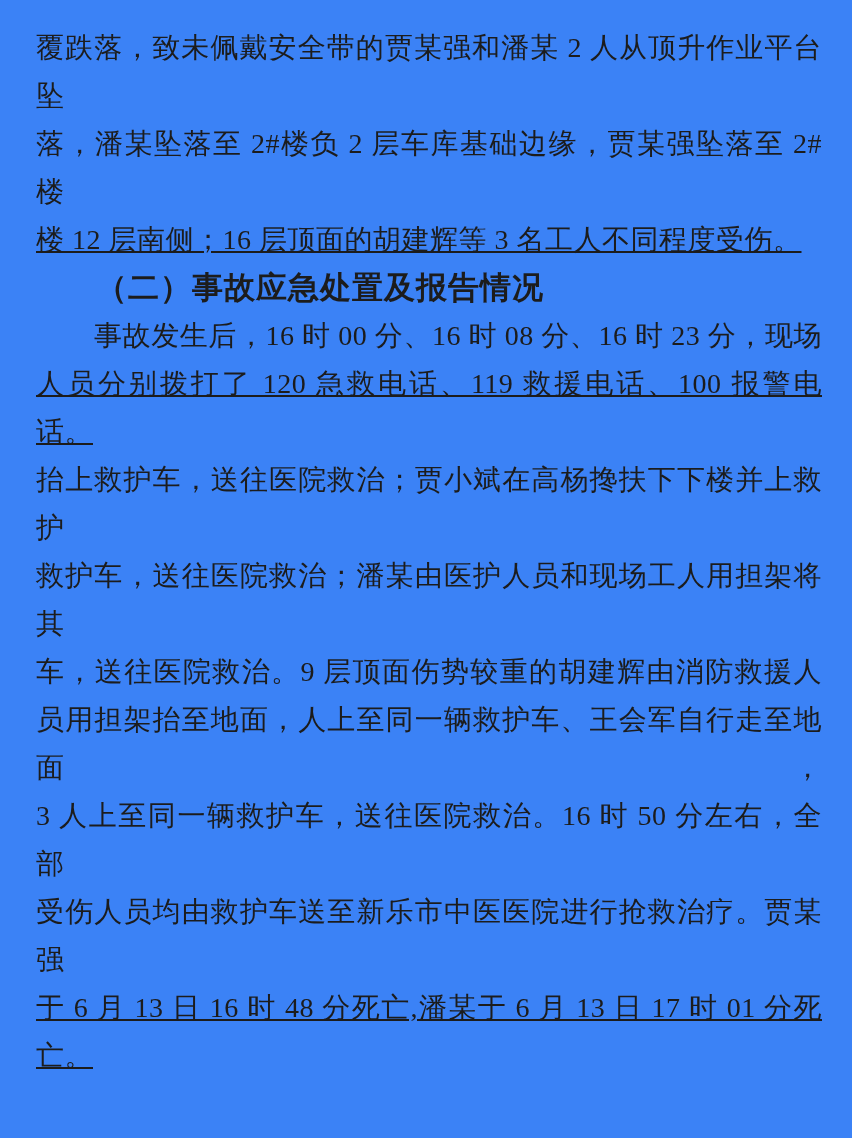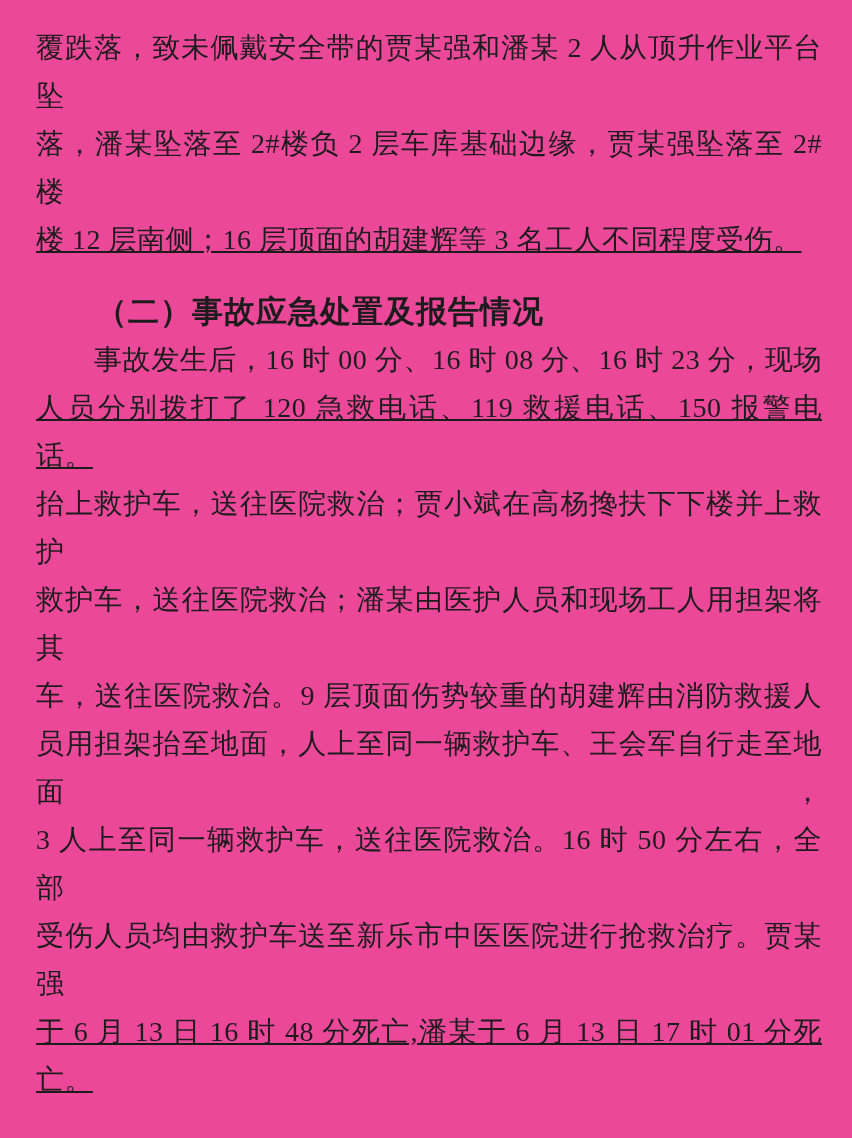--- a/index.html
+++ b/index.html
@@ -5,21 +5,21 @@
   html, body {
     margin: 0;
     padding: 0;
     background: #ffffff;
   }
   .page {
     position: relative;
     box-sizing: border-box;
     width: 852px;
     height: 1138px;
-    background: #ec4899;
+    background: #3b82f6;
     padding: 24px 30px 0 36px;
     overflow: hidden;
     font-family: "Liberation Serif", serif;
     color: #1c1c1c;
   }
   .doc-body {
     width: 100%;
   }
   .para {
     margin: 0;
@@ -40,37 +40,36 @@
   .ln.indent {
     text-indent: 58px;
   }
   .heading-serif {
     font-family: "Liberation Serif", serif;
     font-weight: 700;
     font-size: 31px;
     line-height: 48px;
     text-indent: 60px;
     letter-spacing: 1px;
-    margin-top: 24px;
   }
 </style>
 </head>
 <body>
 
 <div class="page">
   <div class="doc-body" id="doc-body">
       <div class="para">
         <div class="ln">覆跌落，致未佩戴安全带的贾某强和潘某 2 人从顶升作业平台坠</div>
         <div class="ln">落，潘某坠落至 2#楼负 2 层车库基础边缘，贾某强坠落至 2#楼</div>
         <div class="ln para-last">楼 12 层南侧；16 层顶面的胡建辉等 3 名工人不同程度受伤。</div>
       </div>
       <div class="heading-serif">（二）事故应急处置及报告情况</div>
       <div class="para">
         <div class="ln indent">事故发生后，16 时 00 分、16 时 08 分、16 时 23 分，现场</div>
-        <div class="ln para-last">人员分别拨打了 120 急救电话、119 救援电话、150 报警电话。</div>
+        <div class="ln para-last">人员分别拨打了 120 急救电话、119 救援电话、100 报警电话。</div>
       </div>
       <div class="para">
         <div class="ln">抬上救护车，送往医院救治；贾小斌在高杨搀扶下下楼并上救护</div>
         <div class="ln">救护车，送往医院救治；潘某由医护人员和现场工人用担架将其</div>
         <div class="ln">车，送往医院救治。9 层顶面伤势较重的胡建辉由消防救援人</div>
         <div class="ln">员用担架抬至地面，人上至同一辆救护车、王会军自行走至地面，</div>
         <div class="ln">3 人上至同一辆救护车，送往医院救治。16 时 50 分左右，全部</div>
         <div class="ln">受伤人员均由救护车送至新乐市中医医院进行抢救治疗。贾某强</div>
         <div class="ln para-last">于 6 月 13 日 16 时 48 分死亡,潘某于 6 月 13 日 17 时 01 分死亡。</div>
       </div>

